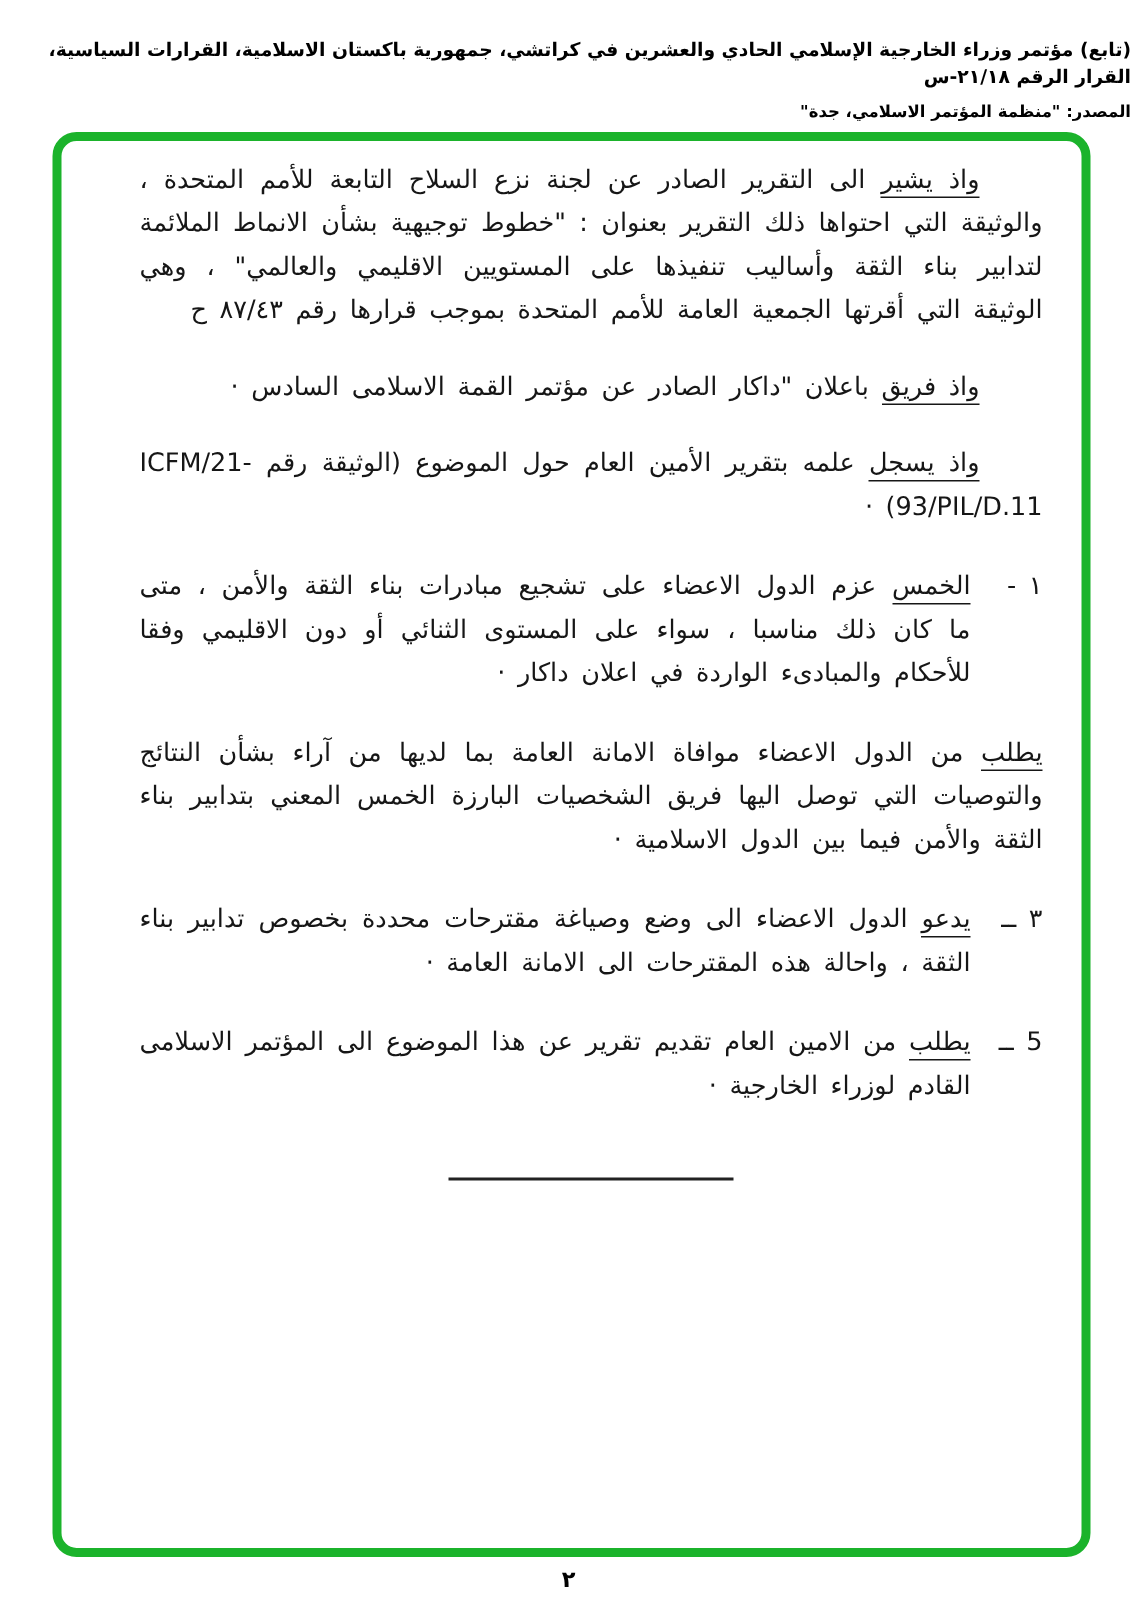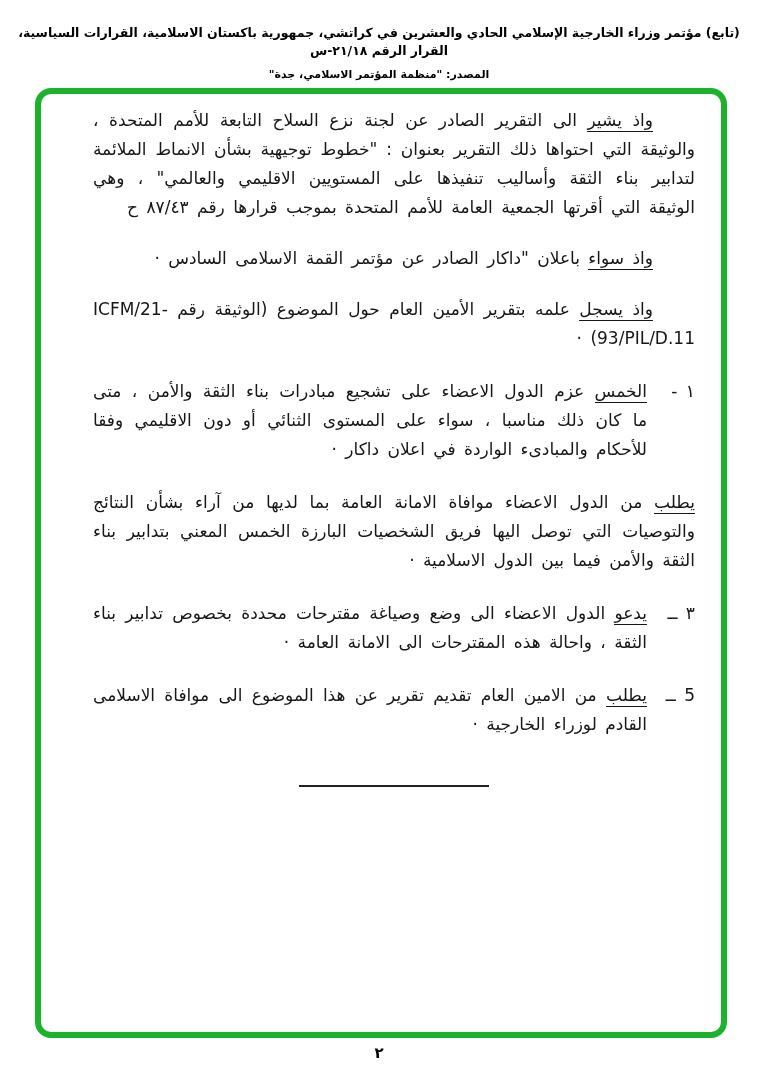--- a/index.html
+++ b/index.html
@@ -11,21 +11,21 @@
   body {
     position: relative;
     font-family: "DejaVu Sans", sans-serif;
     color: #111111;
   }
 
   
   .doc-header {
     position: absolute;
     top: 24px; left: 4px; right: 4px;
-    text-align: center;
+    text-align: right;
     direction: rtl;
     font-weight: bold;
     color: #000000;
   }
   .doc-header .h1 { font-size: 12.5px; line-height: 18px; }
   .doc-header .h2 { font-size: 11px; line-height: 16px; margin-top: 7px; }
 
   
   .frame {
     position: absolute;
@@ -95,41 +95,41 @@
   <header class="doc-header">
     <div class="h1">(تابع) مؤتمر وزراء الخارجية الإسلامي الحادي والعشرين في كراتشي، جمهورية باكستان الاسلامية، القرارات السياسية، القرار الرقم ٢١/١٨-س</div>
     <div class="h2">المصدر: "منظمة المؤتمر الاسلامي، جدة"</div>
   </header>
 
   <div class="frame" style="border-color: rgb(27, 179, 43); padding-left: 12px;">
     <div class="content">
 
       <p class="para first"><span class="lead">واذ يشير</span><span> الى التقرير الصادر عن لجنة نزع السلاح التابعة للأمم المتحدة ، والوثيقة التي احتواها ذلك التقرير بعنوان : "خطوط توجيهية بشأن الانماط الملائمة لتدابير بناء الثقة وأساليب تنفيذها على المستويين الاقليمي والعالمي" ، وهي الوثيقة التي أقرتها الجمعية العامة للأمم المتحدة بموجب قرارها رقم ٨٧/٤٣ ح</span></p>
 
-      <p class="para"><span class="lead">واذ سواء</span><span> باعلان "داكار الصادر عن مؤتمر القمة الاسلامى السادس ·</span></p>
+      <p class="para"><span class="lead">واذ فريق</span><span> باعلان "داكار الصادر عن مؤتمر القمة الاسلامى السادس ·</span></p>
 
       <p class="para"><span class="lead">واذ يسجل</span><span> علمه بتقرير الأمين العام حول الموضوع (الوثيقة رقم ICFM/21-93/PIL/D.11) ·</span></p>
 
       <div class="item">
         <span class="num">١ -</span>
         <p class="itext"><span class="lead">الخمس</span><span> عزم الدول الاعضاء على تشجيع مبادرات بناء الثقة والأمن ، متى ما كان ذلك مناسبا ، سواء على المستوى الثنائي أو دون الاقليمي وفقا للأحكام والمبادىء الواردة في اعلان داكار ·</span></p>
       </div>
 
       <div class="item">
         <p class="itext"><span class="lead">يطلب</span><span> من الدول الاعضاء موافاة الامانة العامة بما لديها من آراء بشأن النتائج والتوصيات التي توصل اليها فريق الشخصيات البارزة الخمس المعني بتدابير بناء الثقة والأمن فيما بين الدول الاسلامية ·</span></p>
       </div>
 
       <div class="item">
         <span class="num">٣ ــ</span>
         <p class="itext"><span class="lead">يدعو</span><span> الدول الاعضاء الى وضع وصياغة مقترحات محددة بخصوص تدابير بناء الثقة ، واحالة هذه المقترحات الى الامانة العامة ·</span></p>
       </div>
 
       <div class="item">
         <span class="num">5 ــ</span>
-        <p class="itext"><span class="lead">يطلب</span><span> من الامين العام تقديم تقرير عن هذا الموضوع الى موافاة الاسلامى القادم لوزراء الخارجية ·</span></p>
+        <p class="itext"><span class="lead">يطلب</span><span> من الامين العام تقديم تقرير عن هذا الموضوع الى المؤتمر الاسلامى القادم لوزراء الخارجية ·</span></p>
       </div>
 
       <div class="divider"></div>
 
     </div>
   </div>
 
   <div class="page-num">٢</div>
 
 </div>

